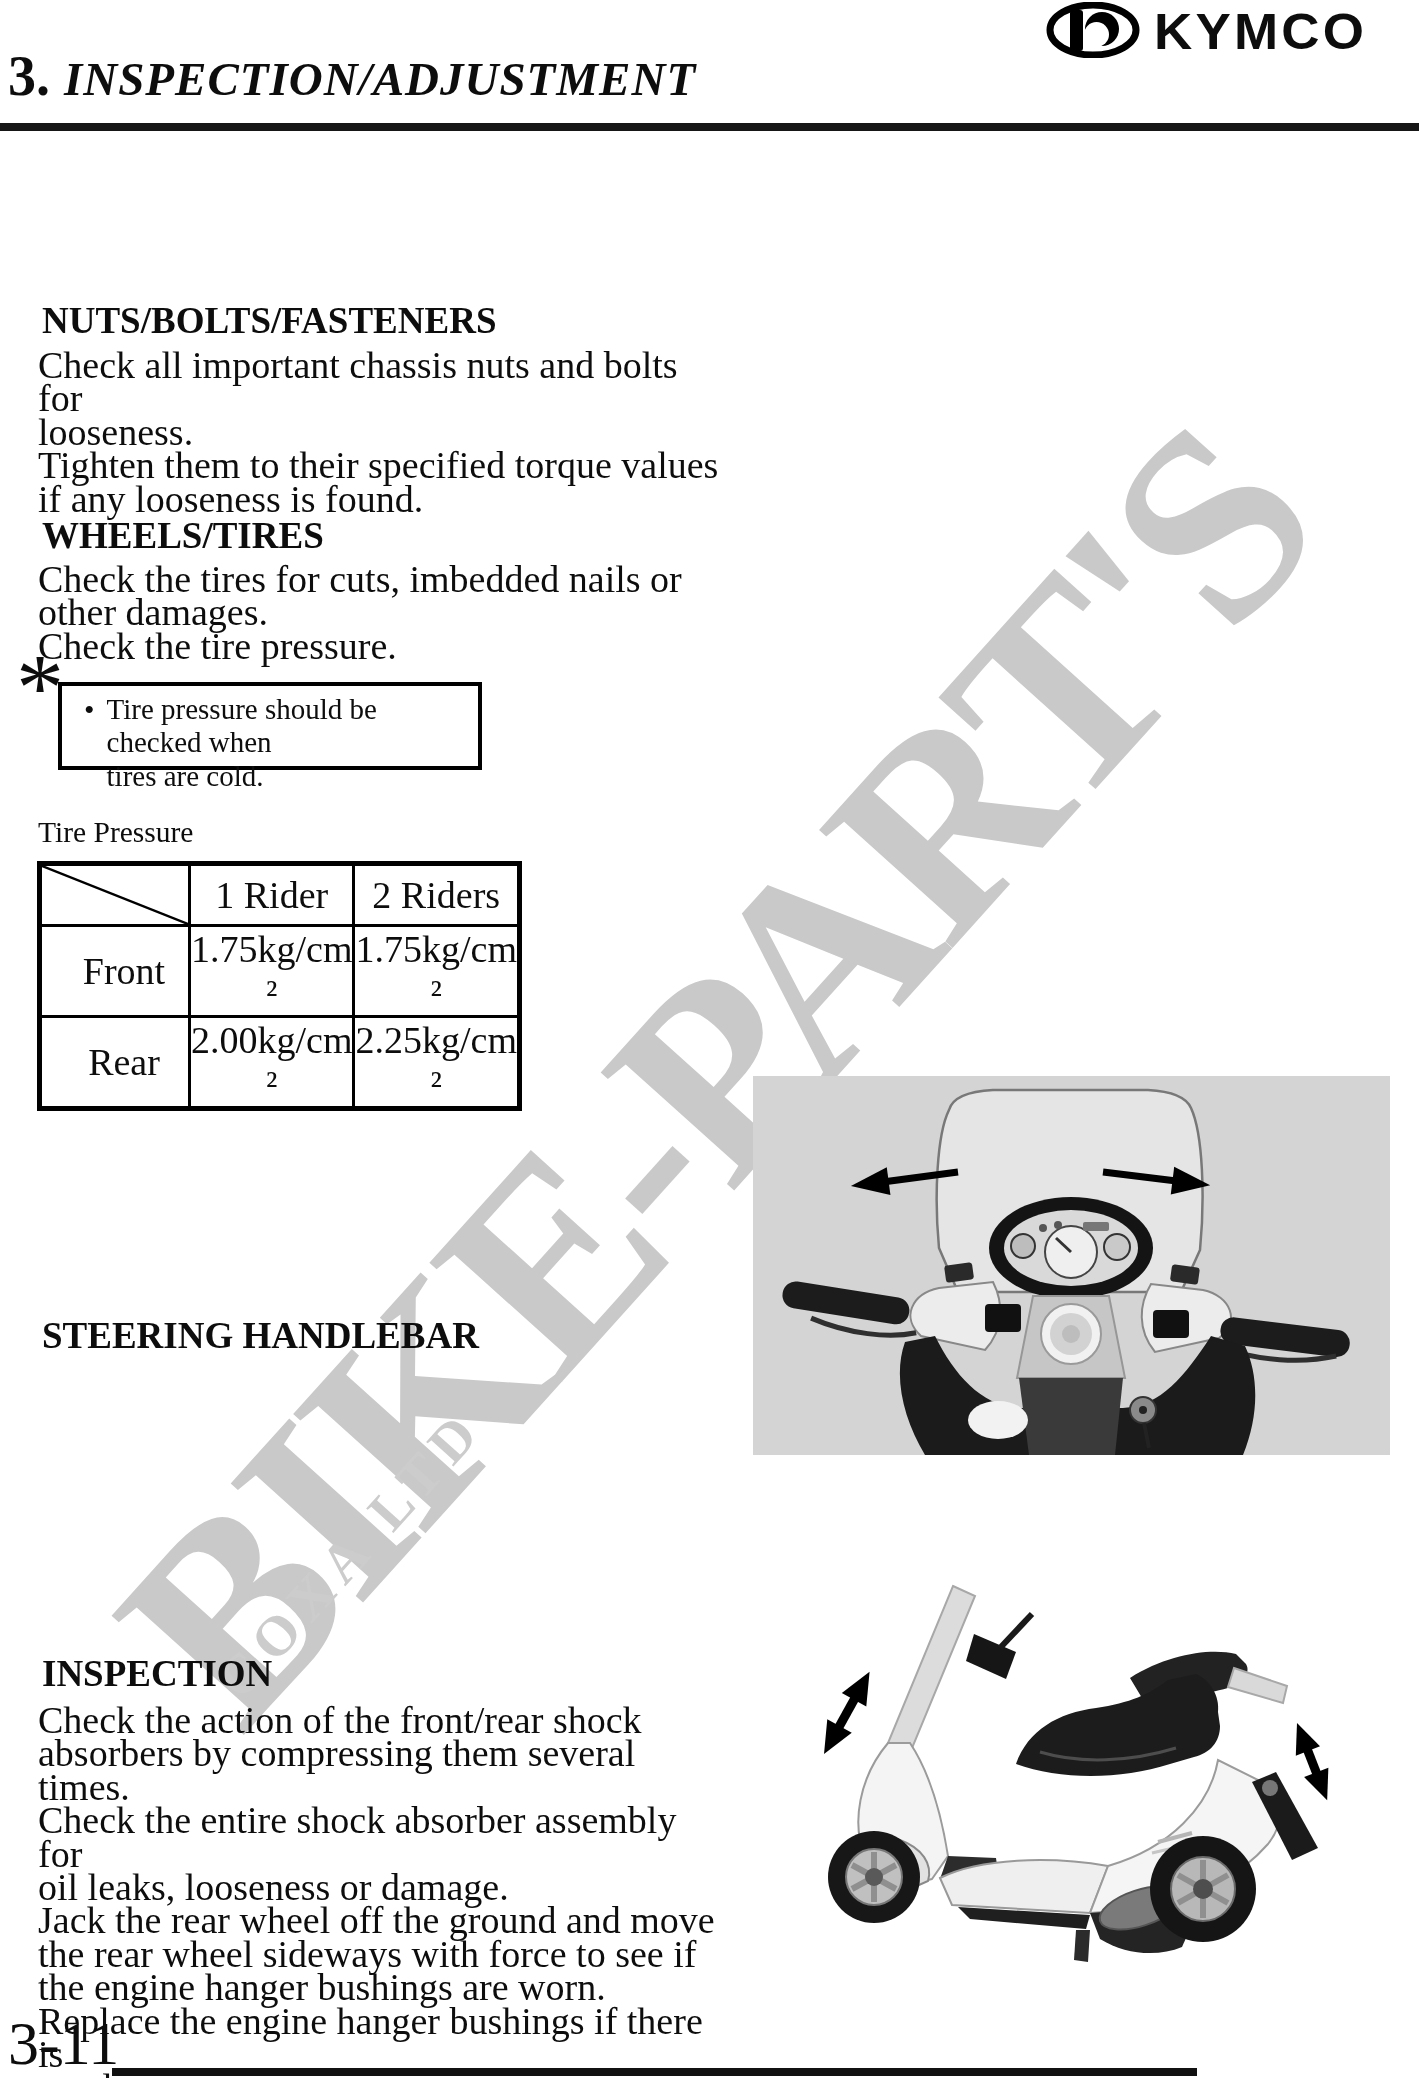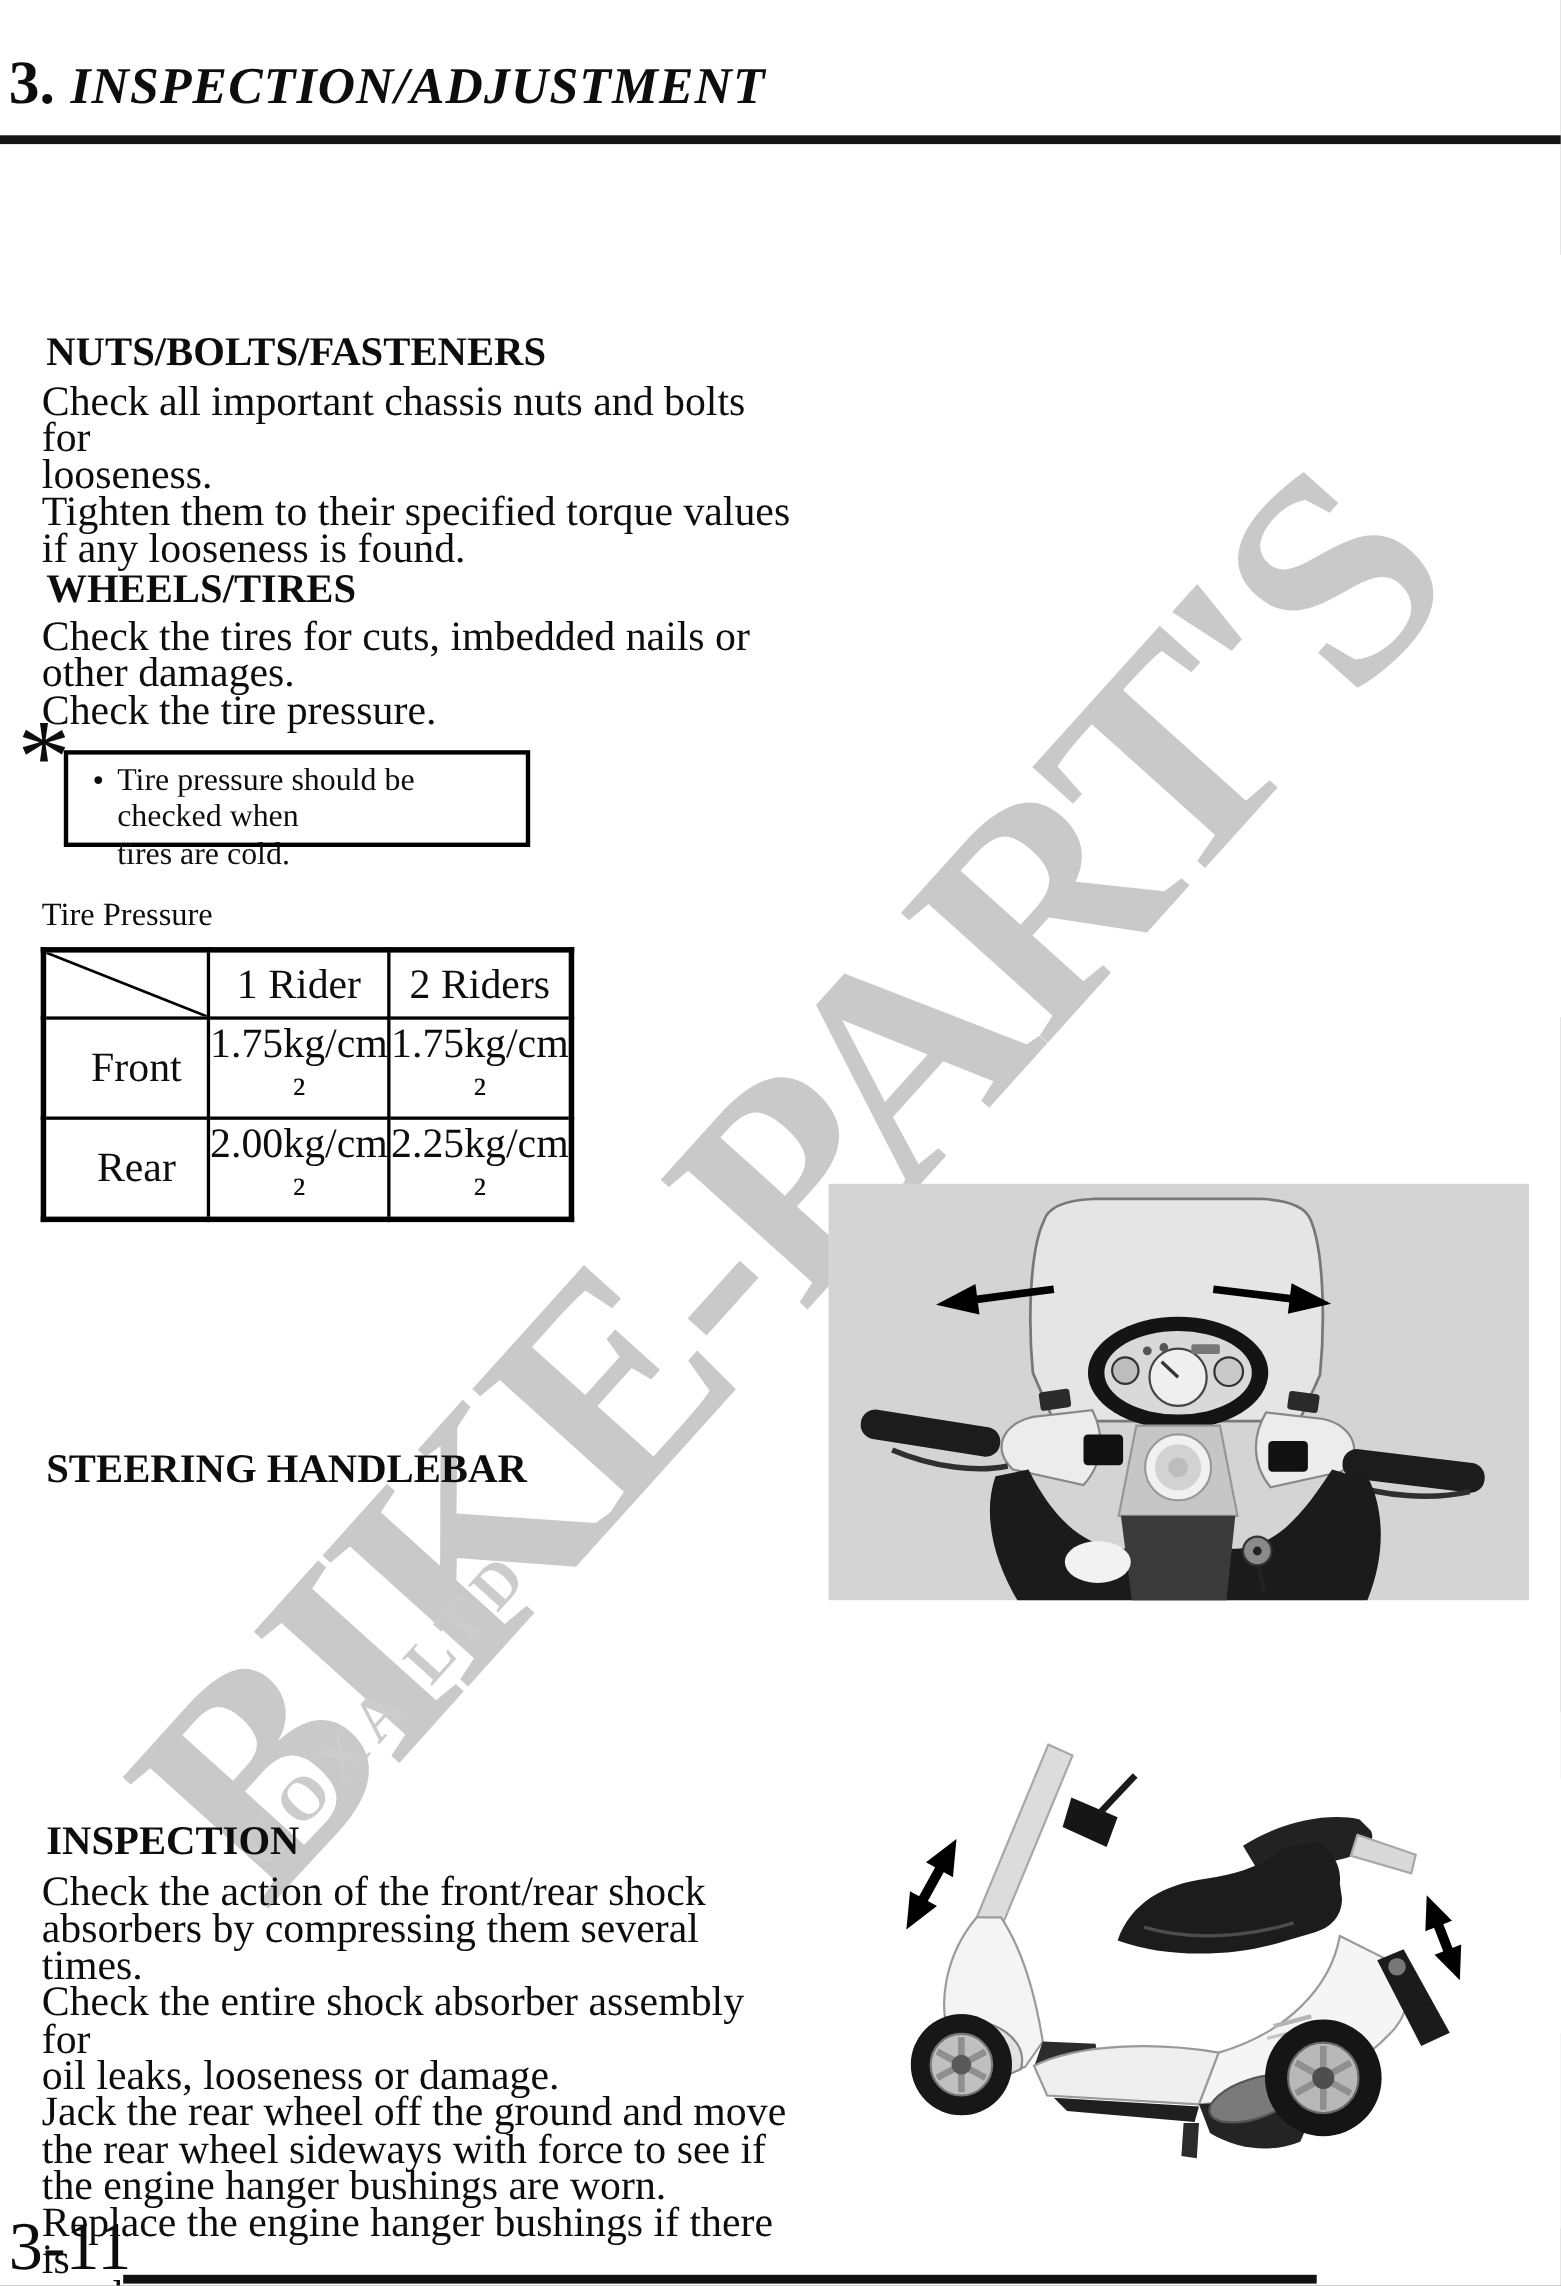--- a/index.html
+++ b/index.html
@@ -57,20 +57,31 @@
   .footer-rule{left:112px;top:2068px;width:1085px;height:8px;background:#111;z-index:3;}
 </style>
 </head>
 <body>
 
 <div class="page">
 
   <div class="abs wm wm-big">BIKE-PART'S</div>
   <div class="abs wm wm-small">COXA LTD</div>
 
+  <div class="abs brand-row">
+    <span>
+      <svg width="94" height="56" viewBox="0 0 94 56">
+        <ellipse cx="47" cy="28" rx="43" ry="25" fill="none" stroke="#000" stroke-width="7"></ellipse>
+        <rect x="24" y="8" width="13" height="41" rx="3" fill="#000"></rect>
+        <circle cx="56" cy="27" r="17" fill="#000"></circle>
+        <circle cx="50.5" cy="32.5" r="12.5" fill="#fff"></circle>
+      </svg>
+    </span>
+    <span class="brand-text">KYMCO</span>
+  </div>
   <div class="abs title-row">
     <span class="sec-no">3.</span>
     <span class="sec-title">INSPECTION/ADJUSTMENT</span>
   </div>
   <div class="abs header-rule"></div>
 
   <div class="abs h1" style="left:42px;top:299px;">NUTS/BOLTS/FASTENERS</div>
   <div class="abs body-text" style="left:38px;top:349px;">Check all important chassis nuts and bolts for
 looseness.
 Tighten them to their specified torque values

